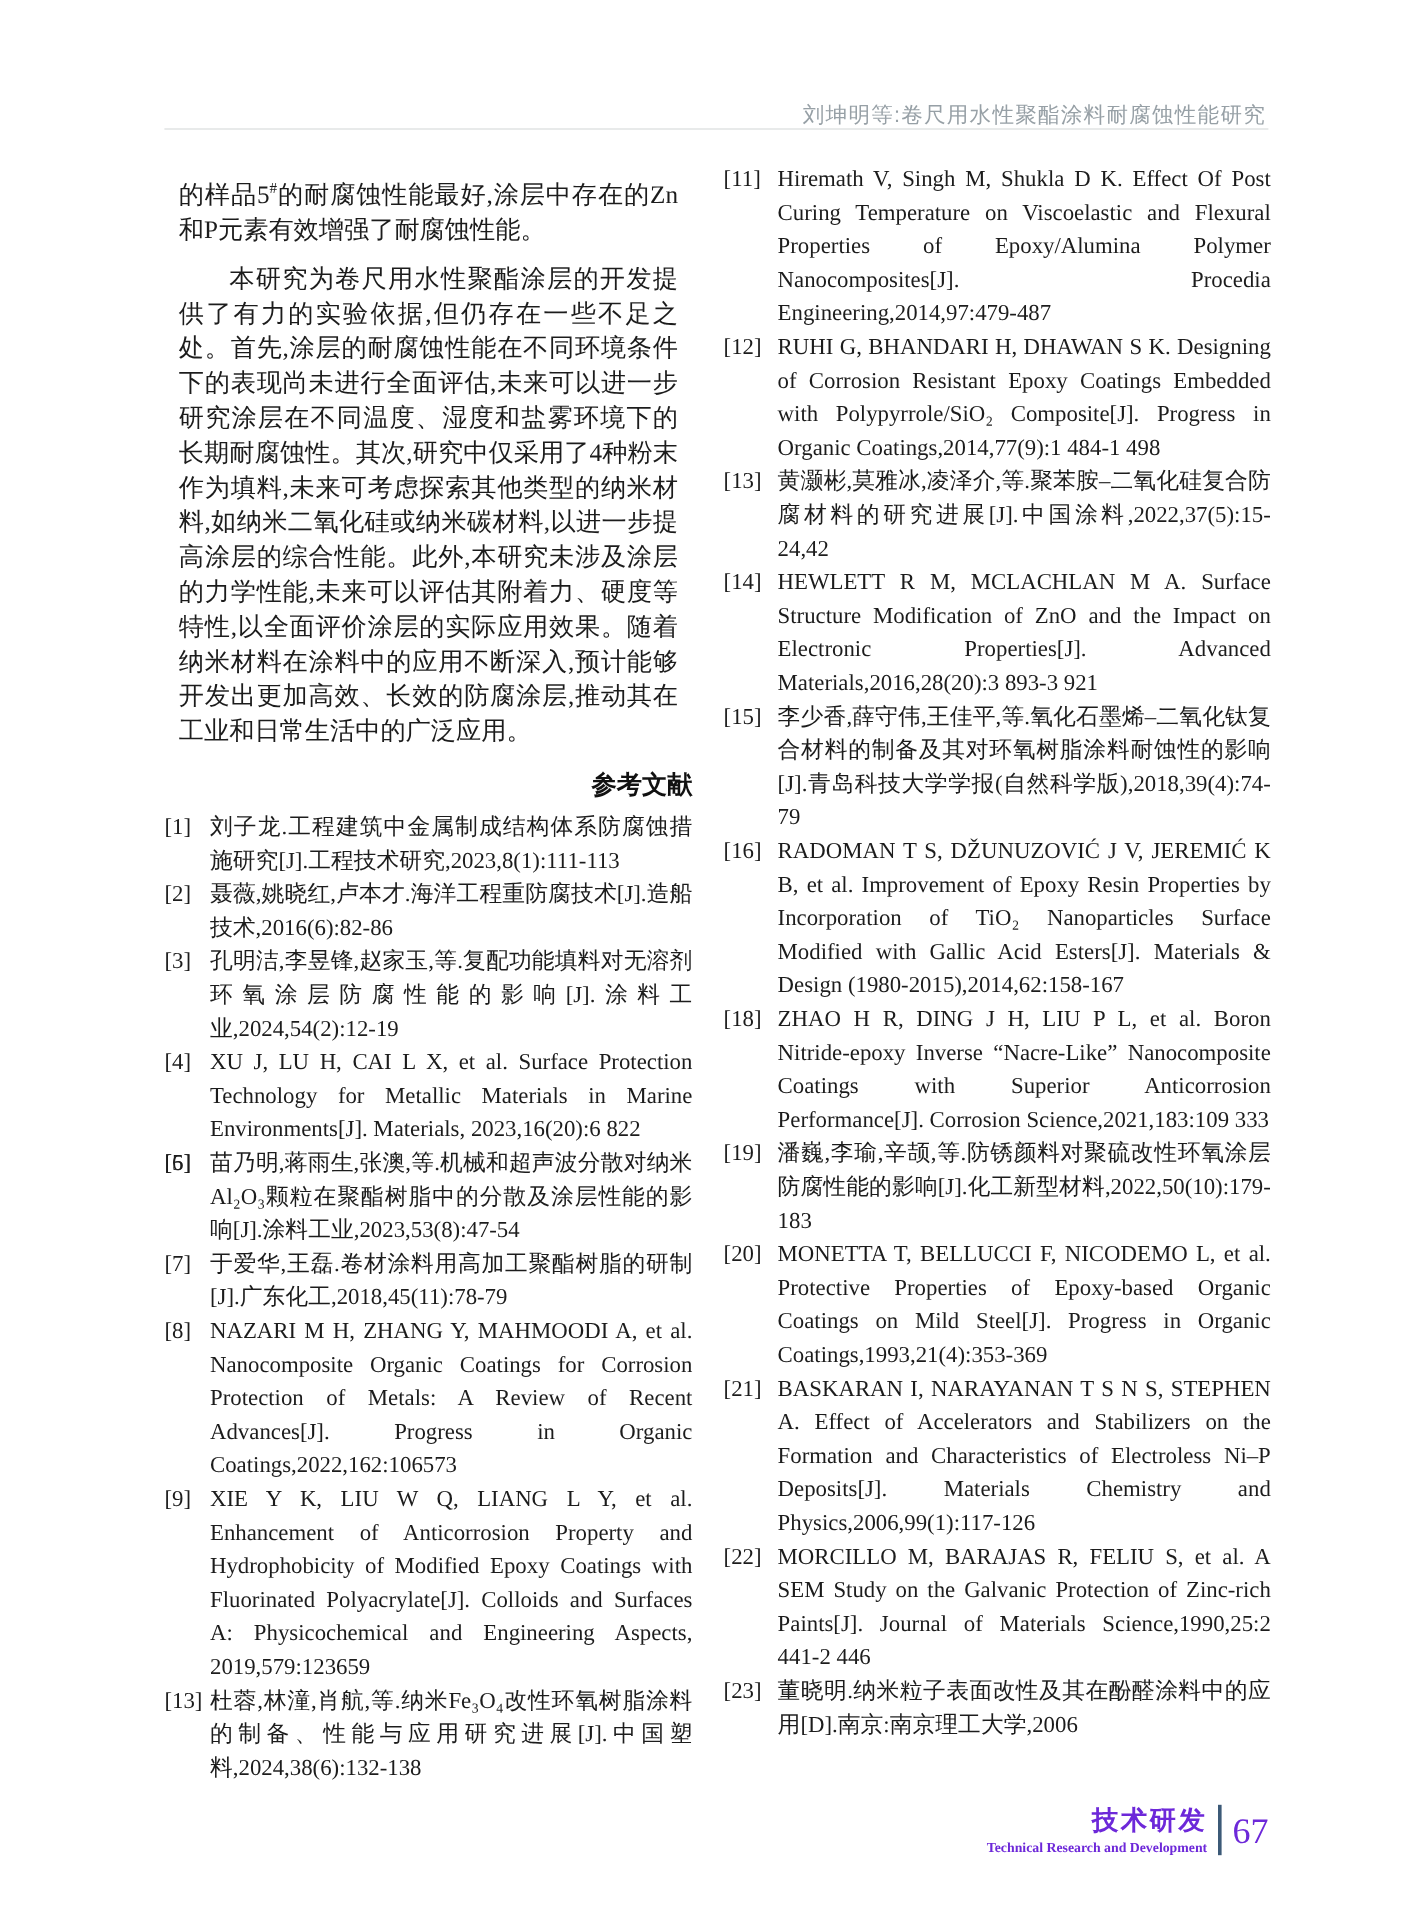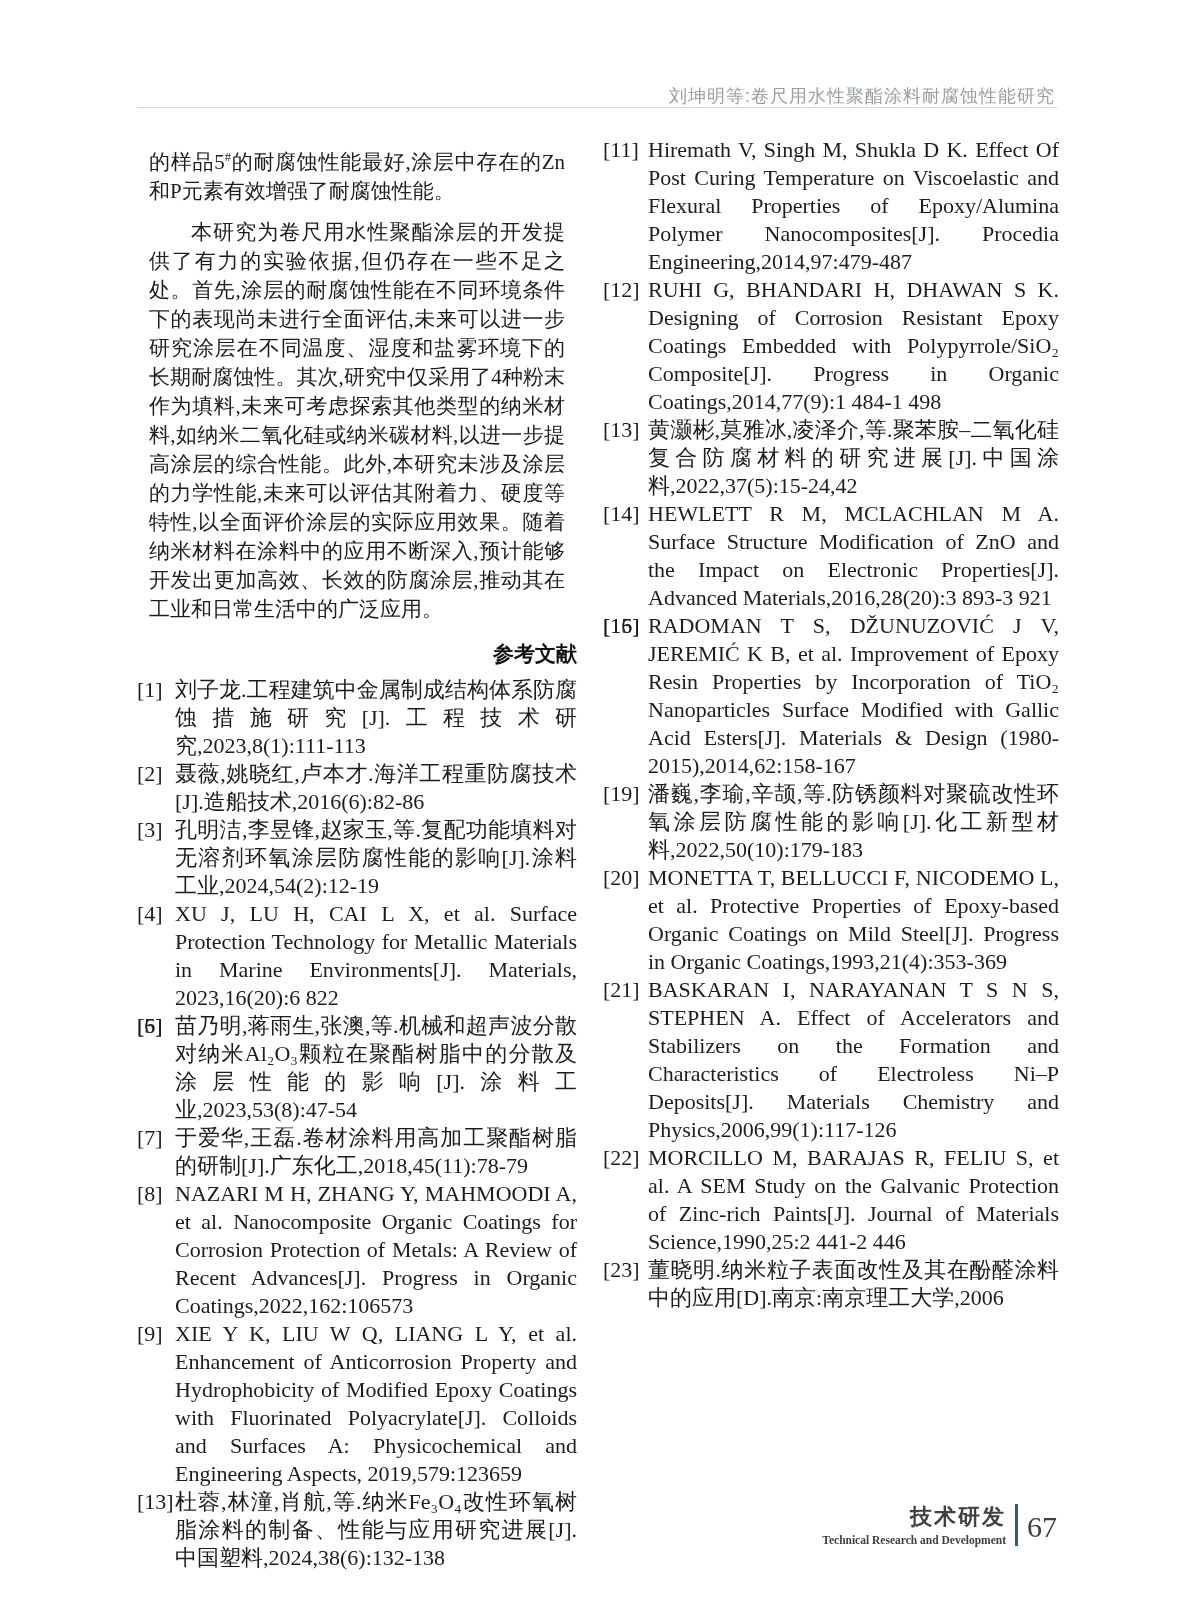--- a/index.html
+++ b/index.html
@@ -34,30 +34,30 @@
   }
   .body-para.indent{text-indent:2em;}
   .body-para sup{font-size:60%;vertical-align:super;line-height:0;}
   .ref-heading{
     margin:16px 0 8px 0;text-align:right;
     font-family:"Liberation Sans","DejaVu Sans",sans-serif;
     font-weight:bold;font-size:21px;color:#111;
   }
   .ref-list{list-style:none;margin:0;padding:0;}
   .ref-item{
-    position:relative;font-size:22px;line-height:28px;
+    position:relative;font-size:19px;line-height:28px;
     text-align:justify;text-justify:inter-ideograph;
   }
   .col-left .ref-item{padding-left:38px;}
   .col-right .ref-item{padding-left:45px;}
   .ref-label{position:absolute;left:0;top:0;}
   
   .footer{
     position:absolute;top:1502px;right:130px;
-    display:flex;align-items:flex-start;color:#404040;
+    display:flex;align-items:flex-start;color:#6d28d9;
   }
   .footer-text{text-align:right;}
   .footer-cn{
     font-family:"Liberation Sans","DejaVu Sans",sans-serif;
     font-weight:bold;font-size:22px;letter-spacing:2px;
   }
   .footer-en{
     font-family:"Liberation Serif","DejaVu Serif",serif;
     font-weight:bold;font-size:11.5px;margin-top:2px;
   }
@@ -94,22 +94,23 @@
           <li class="ref-item"><span class="ref-label">[13]</span><span>杜蓉,林潼,肖航,等.纳米Fe₃O₄改性环氧树脂涂料的制备、性能与应用研究进展[J].中国塑料,2024,38(6):132-138</span></li>
         </ol>
     </div>
 
     <div class="col-right">
       <ol class="ref-list" id="refs-right">
           <li class="ref-item"><span class="ref-label">[11]</span><span>Hiremath V, Singh M, Shukla D K. Effect Of Post Curing Temperature on Viscoelastic and Flexural Properties of Epoxy/Alumina Polymer Nanocomposites[J]. Procedia Engineering,2014,97:479-487</span></li>
           <li class="ref-item"><span class="ref-label">[12]</span><span>RUHI G, BHANDARI H, DHAWAN S K. Designing of Corrosion Resistant Epoxy Coatings Embedded with Polypyrrole/SiO₂ Composite[J]. Progress in Organic Coatings,2014,77(9):1 484-1 498</span></li>
           <li class="ref-item"><span class="ref-label">[13]</span><span>黄灏彬,莫雅冰,凌泽介,等.聚苯胺–二氧化硅复合防腐材料的研究进展[J].中国涂料,2022,37(5):15-24,42</span></li>
           <li class="ref-item"><span class="ref-label">[14]</span><span>HEWLETT R M, MCLACHLAN M A. Surface Structure Modification of ZnO and the Impact on Electronic Properties[J]. Advanced Materials,2016,28(20):3 893-3 921</span></li>
-          <li class="ref-item"><span class="ref-label">[15]</span></li>
+          <li class="ref-item"><span class="ref-label">[15]</span><span>李少香,薛守伟,王佳平,等.氧化石墨烯–二氧化钛复合材料的制备及其对环氧树脂涂料耐蚀性的影响[J].青岛科技大学学报(自然科学版),2018,39(4):74-79</span></li>
           <li class="ref-item"><span class="ref-label">[16]</span><span>RADOMAN T S, DŽUNUZOVIĆ J V, JEREMIĆ K B, et al. Improvement of Epoxy Resin Properties by Incorporation of TiO₂ Nanoparticles Surface Modified with Gallic Acid Esters[J]. Materials &amp; Design (1980-2015),2014,62:158-167</span></li>
+          <li class="ref-item"><span class="ref-label">[18]</span><span>ZHAO H R, DING J H, LIU P L, et al. Boron Nitride-epoxy Inverse “Nacre-Like” Nanocomposite Coatings with Superior Anticorrosion Performance[J]. Corrosion Science,2021,183:109 333</span></li>
           <li class="ref-item"><span class="ref-label">[19]</span><span>潘巍,李瑜,辛颉,等.防锈颜料对聚硫改性环氧涂层防腐性能的影响[J].化工新型材料,2022,50(10):179-183</span></li>
           <li class="ref-item"><span class="ref-label">[20]</span><span>MONETTA T, BELLUCCI F, NICODEMO L, et al. Protective Properties of Epoxy-based Organic Coatings on Mild Steel[J]. Progress in Organic Coatings,1993,21(4):353-369</span></li>
           <li class="ref-item"><span class="ref-label">[21]</span><span>BASKARAN I, NARAYANAN T S N S, STEPHEN A. Effect of Accelerators and Stabilizers on the Formation and Characteristics of Electroless Ni–P Deposits[J]. Materials Chemistry and Physics,2006,99(1):117-126</span></li>
           <li class="ref-item"><span class="ref-label">[22]</span><span>MORCILLO M, BARAJAS R, FELIU S, et al. A SEM Study on the Galvanic Protection of Zinc-rich Paints[J]. Journal of Materials Science,1990,25:2 441-2 446</span></li>
           <li class="ref-item"><span class="ref-label">[23]</span><span>董晓明.纳米粒子表面改性及其在酚醛涂料中的应用[D].南京:南京理工大学,2006</span></li>
         </ol>
 
     </div>
 
   </div>

